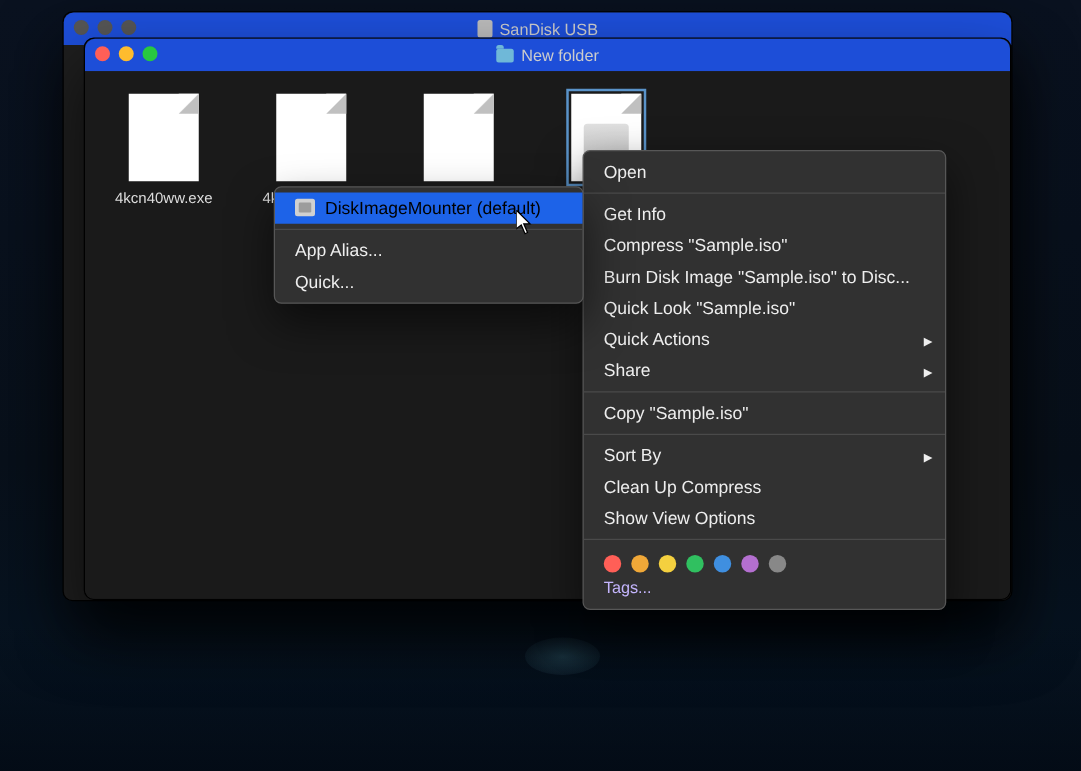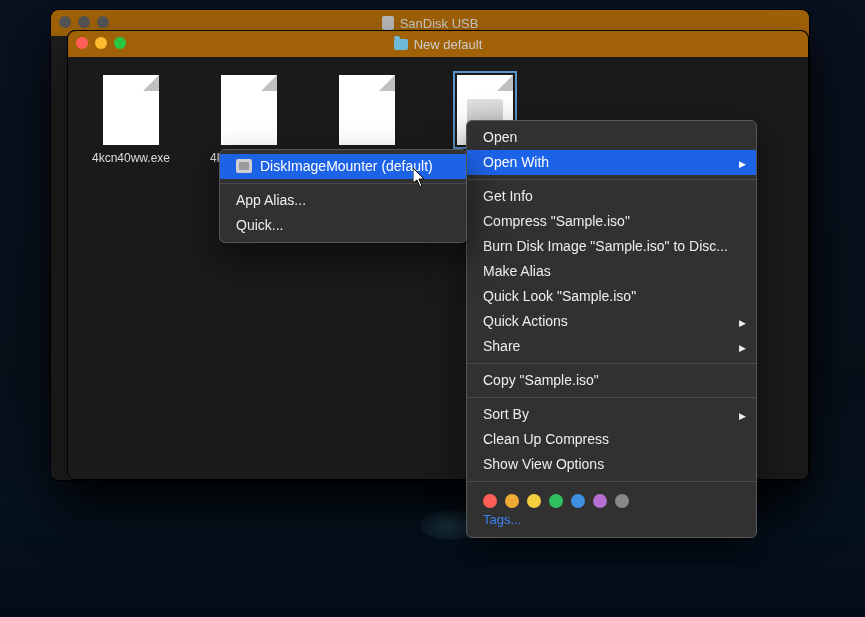--- a/index.html
+++ b/index.html
@@ -36,21 +36,21 @@
   .window {
     position: absolute;
     background: #1e1e1e;
     border: 1px solid #000;
     border-radius: 8px;
     box-shadow: 0 25px 50px rgba(0,0,0,0.6);
     overflow: visible;
   }
   .titlebar {
     height: 26px;
-    background: #a16207;
+    background: #1d4ed8;
     display: flex;
     align-items: center;
     justify-content: center;
     position: relative;
     border-top-left-radius: 8px;
     border-top-right-radius: 8px;
   }
   .traffic {
     position: absolute;
     left: 8px; top: 6px;
@@ -167,21 +167,21 @@
   .ctx-item {
     padding: 4px 34px 4px 16px;
     font-size: 14px;
     color: #eee;
     white-space: nowrap;
     position: relative;
     line-height: 17px;
   }
   .ctx-item.hl {
     background: #1d63e8;
-    color: #ffffff;
+    color: #000000;
   }
   .ctx-sep {
     height:1px;
     background:#4a4a4a;
     margin:4px 0;
   }
   .sub-arrow::after {
     content: "▶";
     font-size: 9px;
     position: absolute;
@@ -192,21 +192,21 @@
   .tags-row {
     display:flex;
     gap:8px;
     padding: 8px 16px 2px 16px;
   }
   .tag {
     width:14px; height:14px; border-radius:50%;
   }
   .tags-label {
     padding: 2px 16px 6px 16px;
-    color:#3b82f6;
+    color:#c4b5fd;
     font-size:13px;
   }
 
   .sub-icon {
     width:16px; height:14px;
     display:inline-block;
     vertical-align:-2px;
     margin-right:8px;
   }
   .dim-glyph {
@@ -251,21 +251,21 @@
 
   <div class="window" style="left:67px; top:30px; width:740px; height:448px;">
     <div class="titlebar">
       <div class="traffic active">
         <div class="dot red"></div>
         <div class="dot yellow"></div>
         <div class="dot green"></div>
       </div>
       <div class="title-center">
         <span class="folder-icon"></span>
-        <span>New default</span>
+        <span>New folder</span>
       </div>
     </div>
     <div class="content">
       <div class="files">
 
         <div class="file-item">
           <div class="doc-icon"></div>
           <div class="file-label">4kcn40ww.exe</div>
         </div>
 
@@ -285,26 +285,24 @@
           </div>
           <div class="file-label"></div>
         </div>
 
       </div>
     </div>
   </div>
 
   <div class="ctx" style="left:466px; top:120px; width:289px;">
     <div class="ctx-item">Open</div>
-    <div class="ctx-item hl sub-arrow">Open With</div>
     <div class="ctx-sep"></div>
     <div class="ctx-item">Get Info</div>
     <div class="ctx-item">Compress "Sample.iso"</div>
     <div class="ctx-item">Burn Disk Image "Sample.iso" to Disc...</div>
-    <div class="ctx-item">Make Alias</div>
     <div class="ctx-item">Quick Look "Sample.iso"</div>
     <div class="ctx-item sub-arrow">Quick Actions</div>
     <div class="ctx-item sub-arrow">Share</div>
     <div class="ctx-sep"></div>
     <div class="ctx-item">Copy "Sample.iso"</div>
     <div class="ctx-sep"></div>
     <div class="ctx-item sub-arrow">Sort By</div>
     <div class="ctx-item">Clean Up Compress</div>
     <div class="ctx-item">Show View Options</div>
     <div class="ctx-sep"></div>

